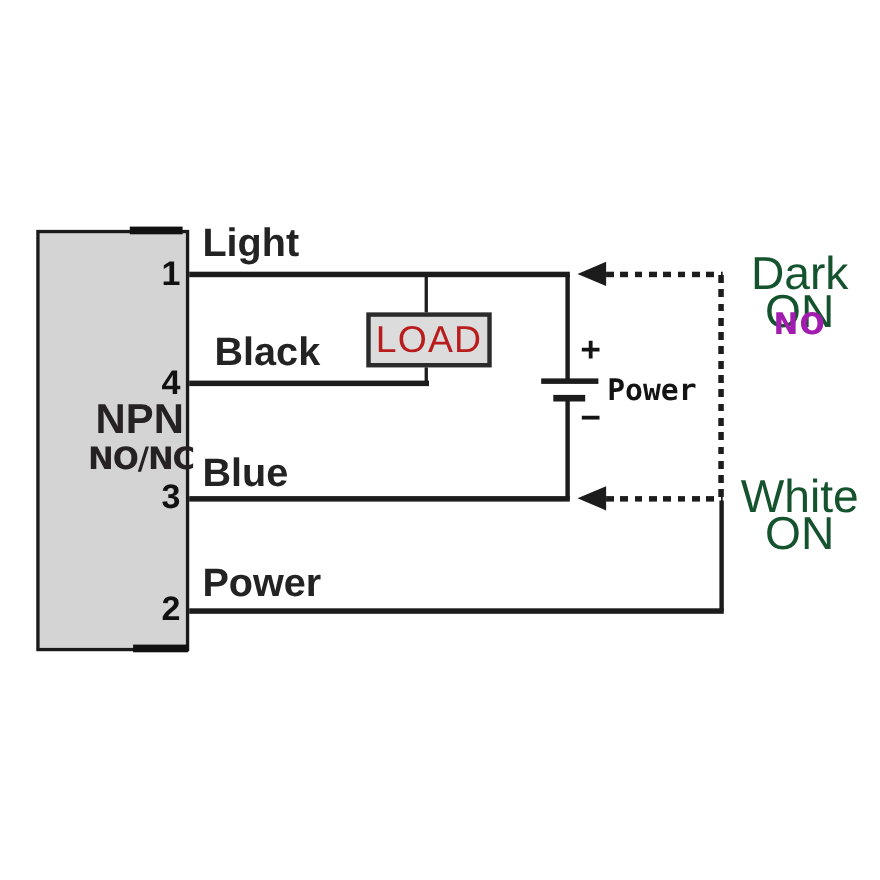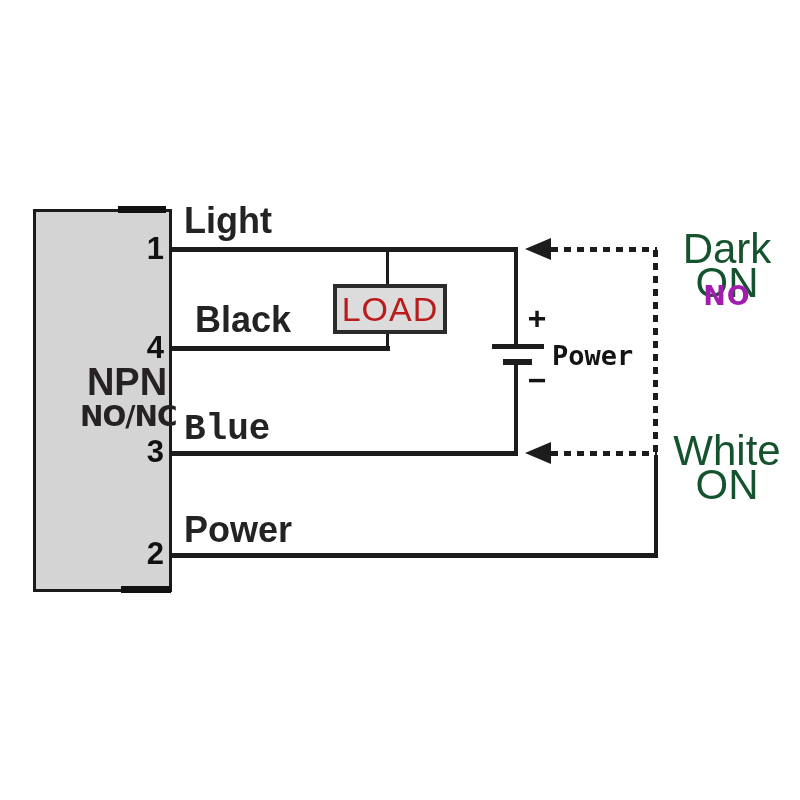--- a/index.html
+++ b/index.html
@@ -81,21 +81,21 @@
   <div class="sensor-type npn">NPN</div>
   <div class="sensor-type nonc">NO/NC</div>
 
   <div class="pin-num" style="top:231px;">1</div>
   <div class="pin-num" style="top:330px;">4</div>
   <div class="pin-num" style="top:434px;">3</div>
   <div class="pin-num" style="top:536px;">2</div>
 
   <div class="wire-label" style="left:184px;top:201px;">Light</div>
   <div class="wire-label" style="left:184px;top:300px;margin-left:11px;">Black</div>
-  <div class="wire-label" style="left:184px;top:410px;font-family:Liberation Mono, monospace;">Blue</div>
+  <div class="wire-label" style="left:184px;top:410px;">Blue</div>
   <div class="wire-label" style="left:184px;top:510px;">Power</div>
 
   <div class="wire" style="left:172px;top:247px;width:346px;height:5px;"></div>
   <div class="wire" style="left:386px;top:250px;width:3px;height:35px;"></div>
   <div class="wire" style="left:172px;top:346px;width:218px;height:5px;"></div>
   <div class="wire" style="left:386px;top:332px;width:3px;height:18px;"></div>
   <div class="wire" style="left:172px;top:451px;width:346px;height:5px;"></div>
   <div class="wire" style="left:172px;top:553px;width:486px;height:5px;"></div>
   <div class="wire" style="left:514px;top:249px;width:4px;height:98px;"></div>
   <div class="wire" style="left:514px;top:364px;width:4px;height:90px;"></div>

